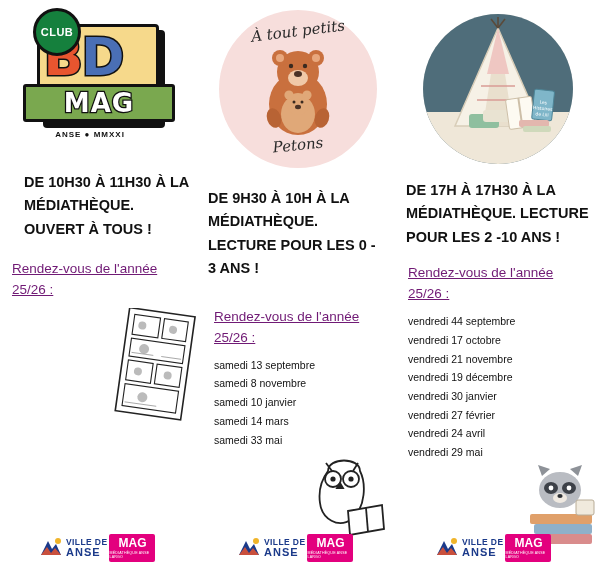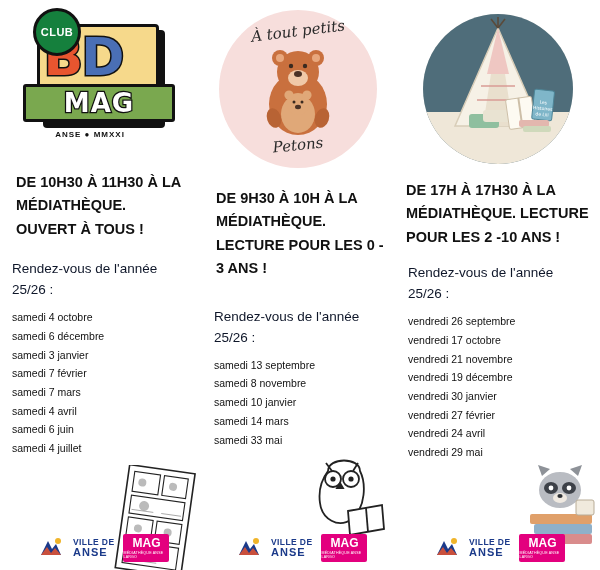--- a/index.html
+++ b/index.html
@@ -159,55 +159,56 @@
 
   
   .headline {
     font-family: "Liberation Sans", sans-serif;
     font-weight: bold;
     font-size: 14.5px;
     line-height: 1.62;
     color: #111;
     padding: 0 10px;
   }
-  .col-1 .headline { padding-left: 16px; padding-top: 6px; }
-  .col-2 .headline { padding-left: 8px; padding-top: 22px; margin-left: 8px; }
+  .col-1 .headline { padding-left: 24px; padding-top: 6px; }
+  .col-2 .headline { padding-left: 8px; padding-top: 22px; }
   .col-3 .headline { padding-left: 10px; padding-top: 14px; }
 
   
   .rdv {
     padding: 0 10px;
     position: relative;
   }
   .rdv-title {
     font-size: 13.5px;
+    text-decoration: underline;
     line-height: 1.55;
     margin-bottom: 7px;
-    color: #0f172a;
+    color: #701a75;
   }
   .rdv-list { font-size: 10.5px; line-height: 1.78; color: #111; }
   .col-1 .rdv { padding-top: 18px; padding-left: 12px; }
   .col-2 .rdv { padding-top: 26px; padding-left: 14px; }
   .col-3 .rdv { padding-top: 14px; padding-left: 12px; }
 
   
   .art { position: absolute; }
   .art-comic { right: -2px; bottom: -122px; }
   .art-owl { right: 2px; bottom: -96px; }
   .art-raccoon { right: -4px; bottom: -84px; }
 
   
   .footer {
     position: absolute;
     bottom: 8px;
     left: 0;
     width: 100%;
     display: flex;
     align-items: center;
-    gap: 9px;
+    gap: 2px;
     padding-left: 38px;
   }
   .col-2 .footer { padding-left: 36px; }
   .col-3 .footer { padding-left: 38px; }
   .ville {
     display: flex; align-items: center; gap: 4px;
   }
   .ville .txt {
     font-size: 8.5px; font-weight: bold; line-height: 1.05; color: #1b3a8a;
     letter-spacing: 0.4px;
@@ -245,30 +246,20 @@
           <span>CLUB</span>
         </div>
         <div class="anse-line">ANSE ● MMXXI</div>
       </div>
     </div>
 
     <div class="headline">DE 10H30 À 11H30 À LA MÉDIATHÈQUE. OUVERT À TOUS !</div>
 
     <div class="rdv">
       <div class="rdv-title">Rendez-vous de l'année 25/26 :</div>
-      <div class="rdv-list">
-        <div>samedi 4 octobre</div>
-        <div>samedi 6 décembre</div>
-        <div>samedi 3 janvier</div>
-        <div>samedi 7 février</div>
-        <div>samedi 7 mars</div>
-        <div>samedi 4 avril</div>
-        <div>samedi 6 juin</div>
-        <div>samedi 4 juillet</div>
-      </div>
 
       <svg class="art art-comic" width="90" height="115" viewBox="0 0 90 115">
         <g transform="rotate(8 45 57)">
           <rect x="10" y="4" width="66" height="104" fill="#fff" stroke="#222" stroke-width="1.6"></rect>
           <g stroke="#222" stroke-width="1.1" fill="none">
             <rect x="16" y="10" width="26" height="20"></rect>
               <rect x="46" y="10" width="24" height="20"></rect>
             <rect x="16" y="34" width="54" height="18"></rect>
             <rect x="16" y="56" width="25" height="20"></rect>
               <rect x="45" y="56" width="25" height="20"></rect>
@@ -421,21 +412,21 @@
           <rect x="100" y="112" width="28" height="6" rx="2" fill="#cfd9bb"></rect>
         </svg>
       </div>
     </div>
 
     <div class="headline">DE 17H À 17H30 À LA MÉDIATHÈQUE. LECTURE POUR LES 2 -10 ANS !</div>
 
     <div class="rdv">
       <div class="rdv-title">Rendez-vous de l'année 25/26 :</div>
       <div class="rdv-list">
-        <div>vendredi 26 septembre</div>
+        <div>vendredi 44 septembre</div>
         <div>vendredi 17 octobre</div>
         <div>vendredi 21 novembre</div>
         <div>vendredi 19 décembre</div>
         <div>vendredi 30 janvier</div>
         <div>vendredi 27 février</div>
         <div>vendredi 24 avril</div>
         <div>vendredi 29 mai</div>
       </div>
 
       <svg class="art art-raccoon" width="84" height="86" viewBox="0 0 84 86">

